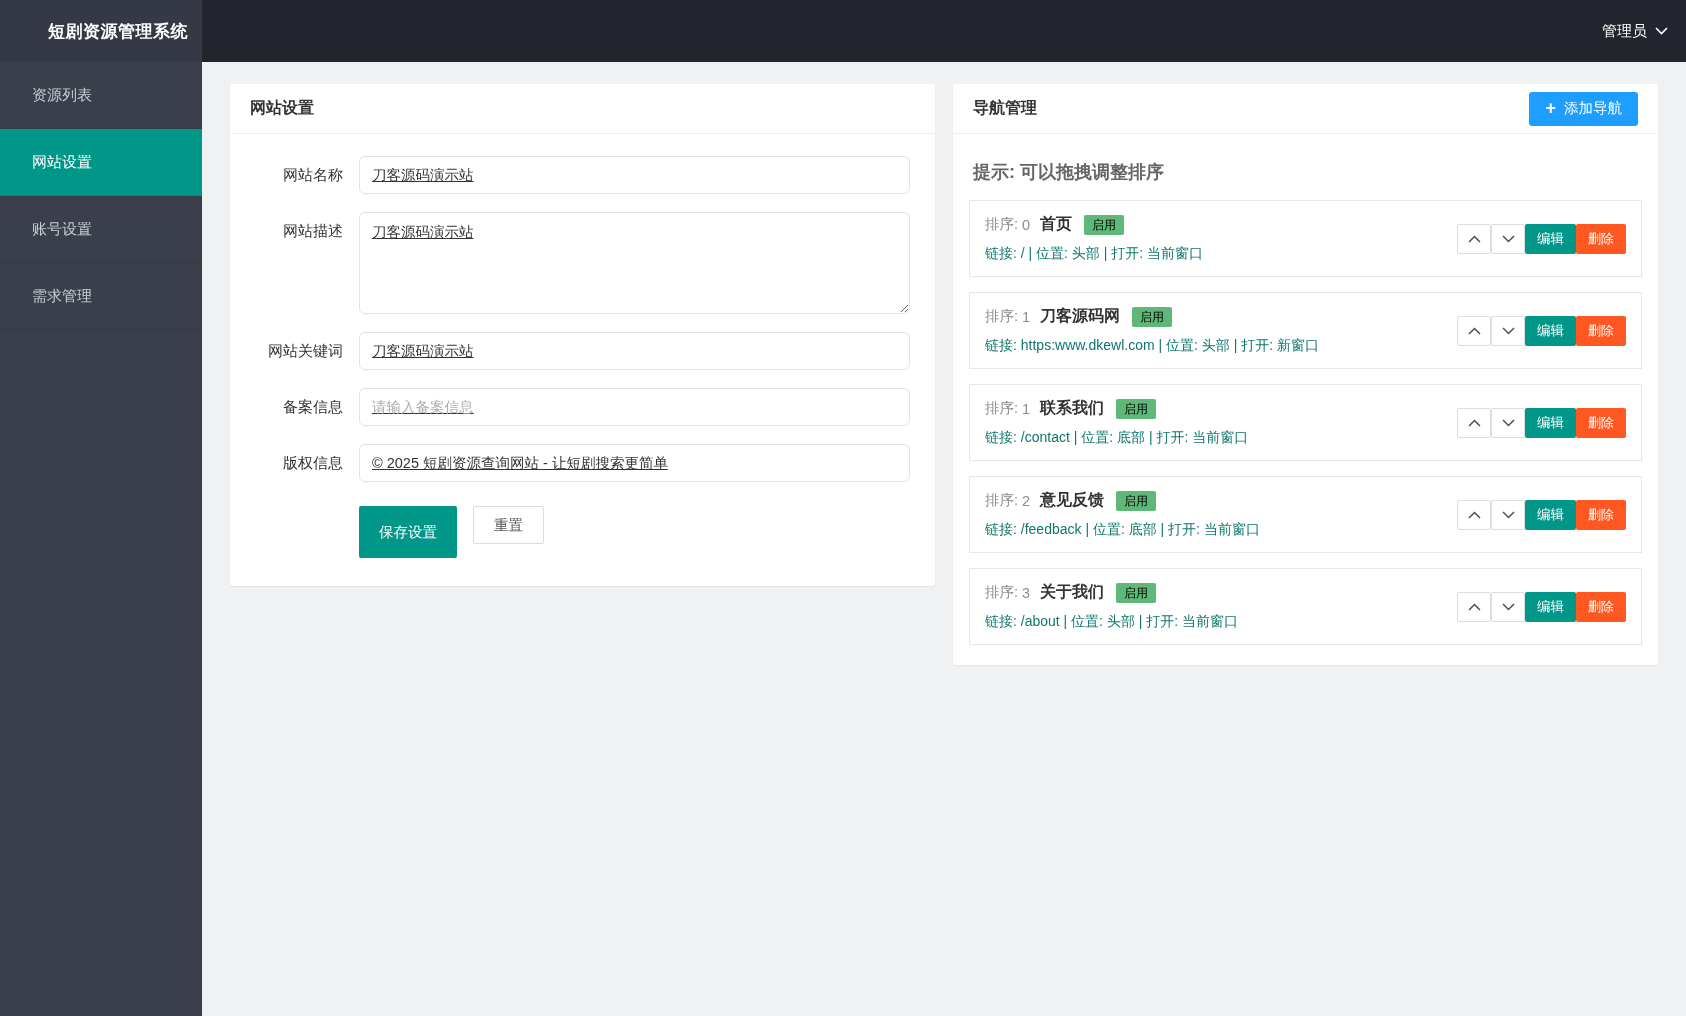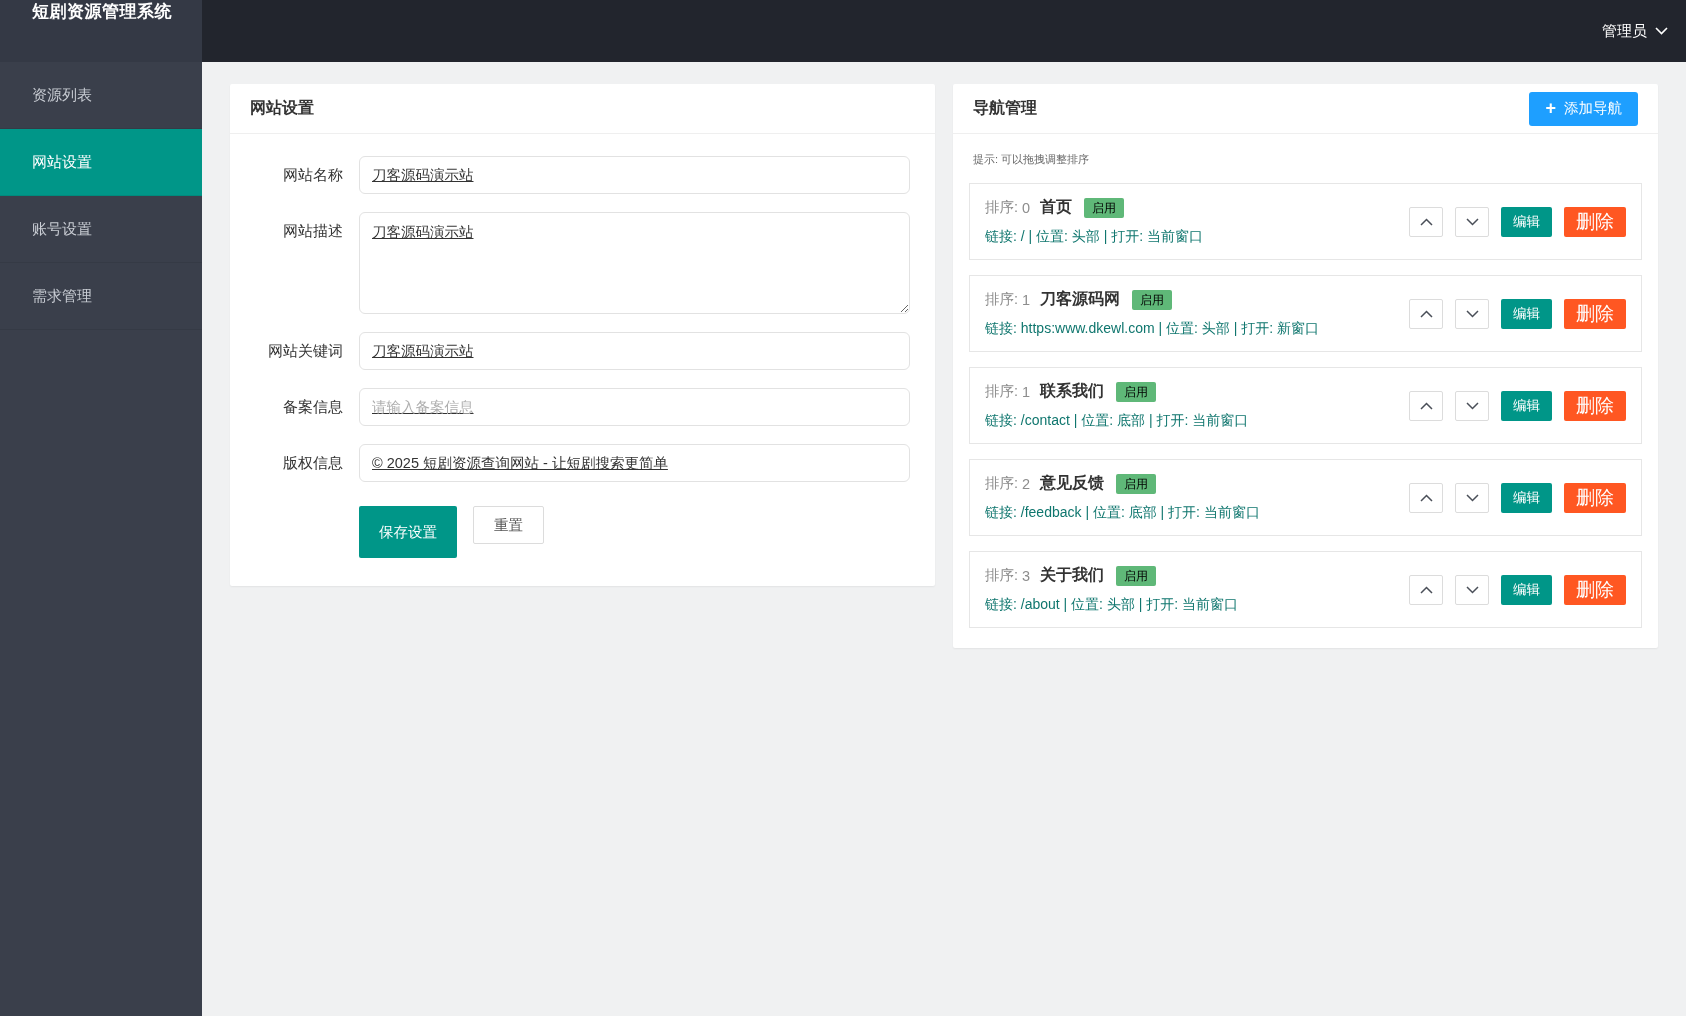--- a/index.html
+++ b/index.html
@@ -13,22 +13,22 @@
     height: 100vh;
     background: #f0f1f2;
     color: #333;
   }
 
   
   .logo-block {
     grid-column: 1; grid-row: 1;
     background: #343945;
     color: #fff;
-    display: flex; align-items: flex-start;
-    padding-left: 32px;
+    display: flex; align-items: center;
+    padding-left: 48px;
     font-size: 17px; font-weight: 700;
     letter-spacing: .5px;
     white-space: nowrap;
   }
   .top-bar {
     grid-column: 2; grid-row: 1;
     background: #22252d;
     display: flex; align-items: center; justify-content: flex-end;
     padding-right: 18px;
   }
@@ -118,48 +118,48 @@
 
   
   .btn-add {
     background: #1e9fff; color: #fff;
     height: 34px; padding: 0 16px;
     border-radius: 3px; font-size: 14.5px;
     gap: 8px;
   }
   .btn-add .plus { font-size: 18px; font-weight: 700; line-height: 1; margin-top: -2px; }
   .nav-body { padding: 14px 16px 16px 16px; }
-  .hint { font-size: 11px; color: #666; margin: 4px 4px 16px 4px; }
+  .hint { font-size: 18px; color: #666; margin: 12px 4px 16px 4px; font-weight: bold; }
   .nav-row {
     border: 1px solid #e6e6e6;
     border-radius: 0;
     padding: 13px 15px;
     margin-bottom: 15px;
     display: flex; align-items: center; justify-content: space-between;
   }
   .nav-row:last-child { margin-bottom: 4px; }
   .nav-line1 { display: flex; align-items: center; }
   .sort-prefix, .sort-val { font-size: 14.5px; color: #8d8d8d; }
   .sort-val { margin-left: 4px; }
   .nav-name { font-size: 16px; font-weight: 700; color: #333; margin: 0 12px 0 10px; }
   .badge {
     background: #5fb878; color: #000000;
     font-size: 12px; padding: 4px 8px; border-radius: 2px;
     line-height: 1;
   }
   .nav-meta { margin-top: 10px; font-size: 14px; color: #0f766e; }
-  .row-actions { display: flex; align-items: center; gap: 12px; flex: none; }
+  .row-actions { display: flex; align-items: center; flex: none; }
   .btn-move {
     width: 34px; height: 30px;
     background: #fff; border: 1px solid #dcdcdc; border-radius: 2px;
     padding: 0;
   }
   .btn-move svg { display: block; margin: auto; }
   .btn-edit { background: #009688; color: #fff; height: 30px; padding: 0 12px; font-size: 13.5px; }
-  .btn-del  { background: #ff5722; color: #fff; height: 30px; padding: 0 12px; font-size: 19px; }
+  .btn-del  { background: #ff5722; color: #fff; height: 30px; padding: 0 12px; font-size: 13px; }
 </style>
 </head>
 <body>
 
 <div class="logo-block">
   <span>短剧资源管理系统</span>
 </div>
 <div class="top-bar">
   <div class="user-menu">
     <span>管理员</span>

